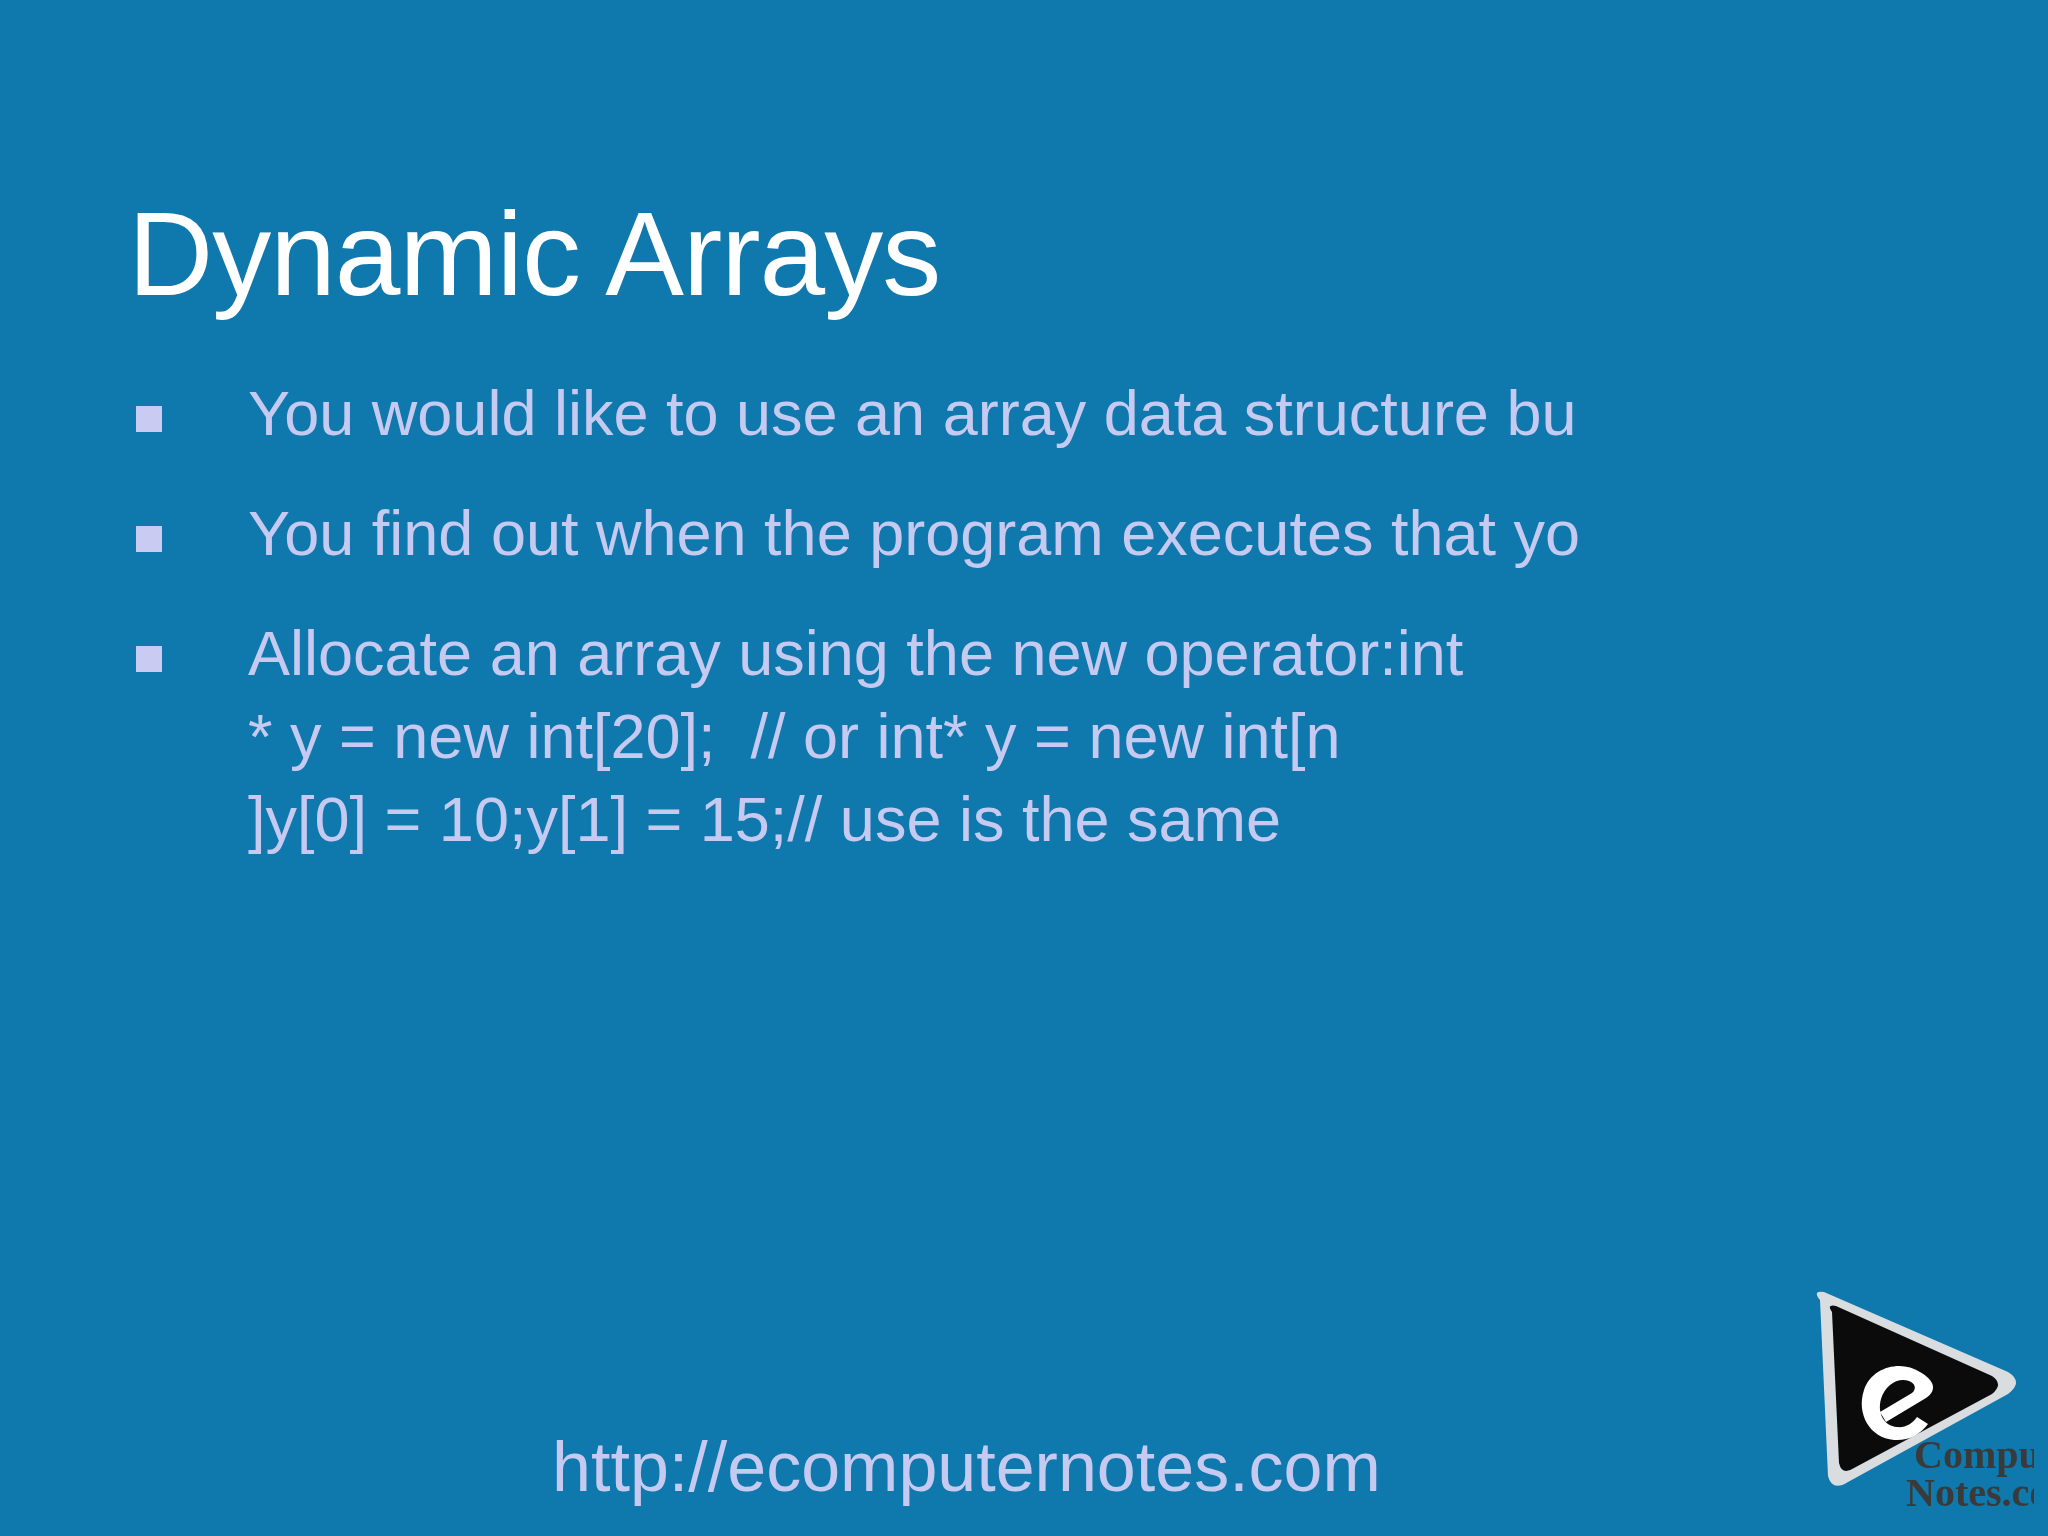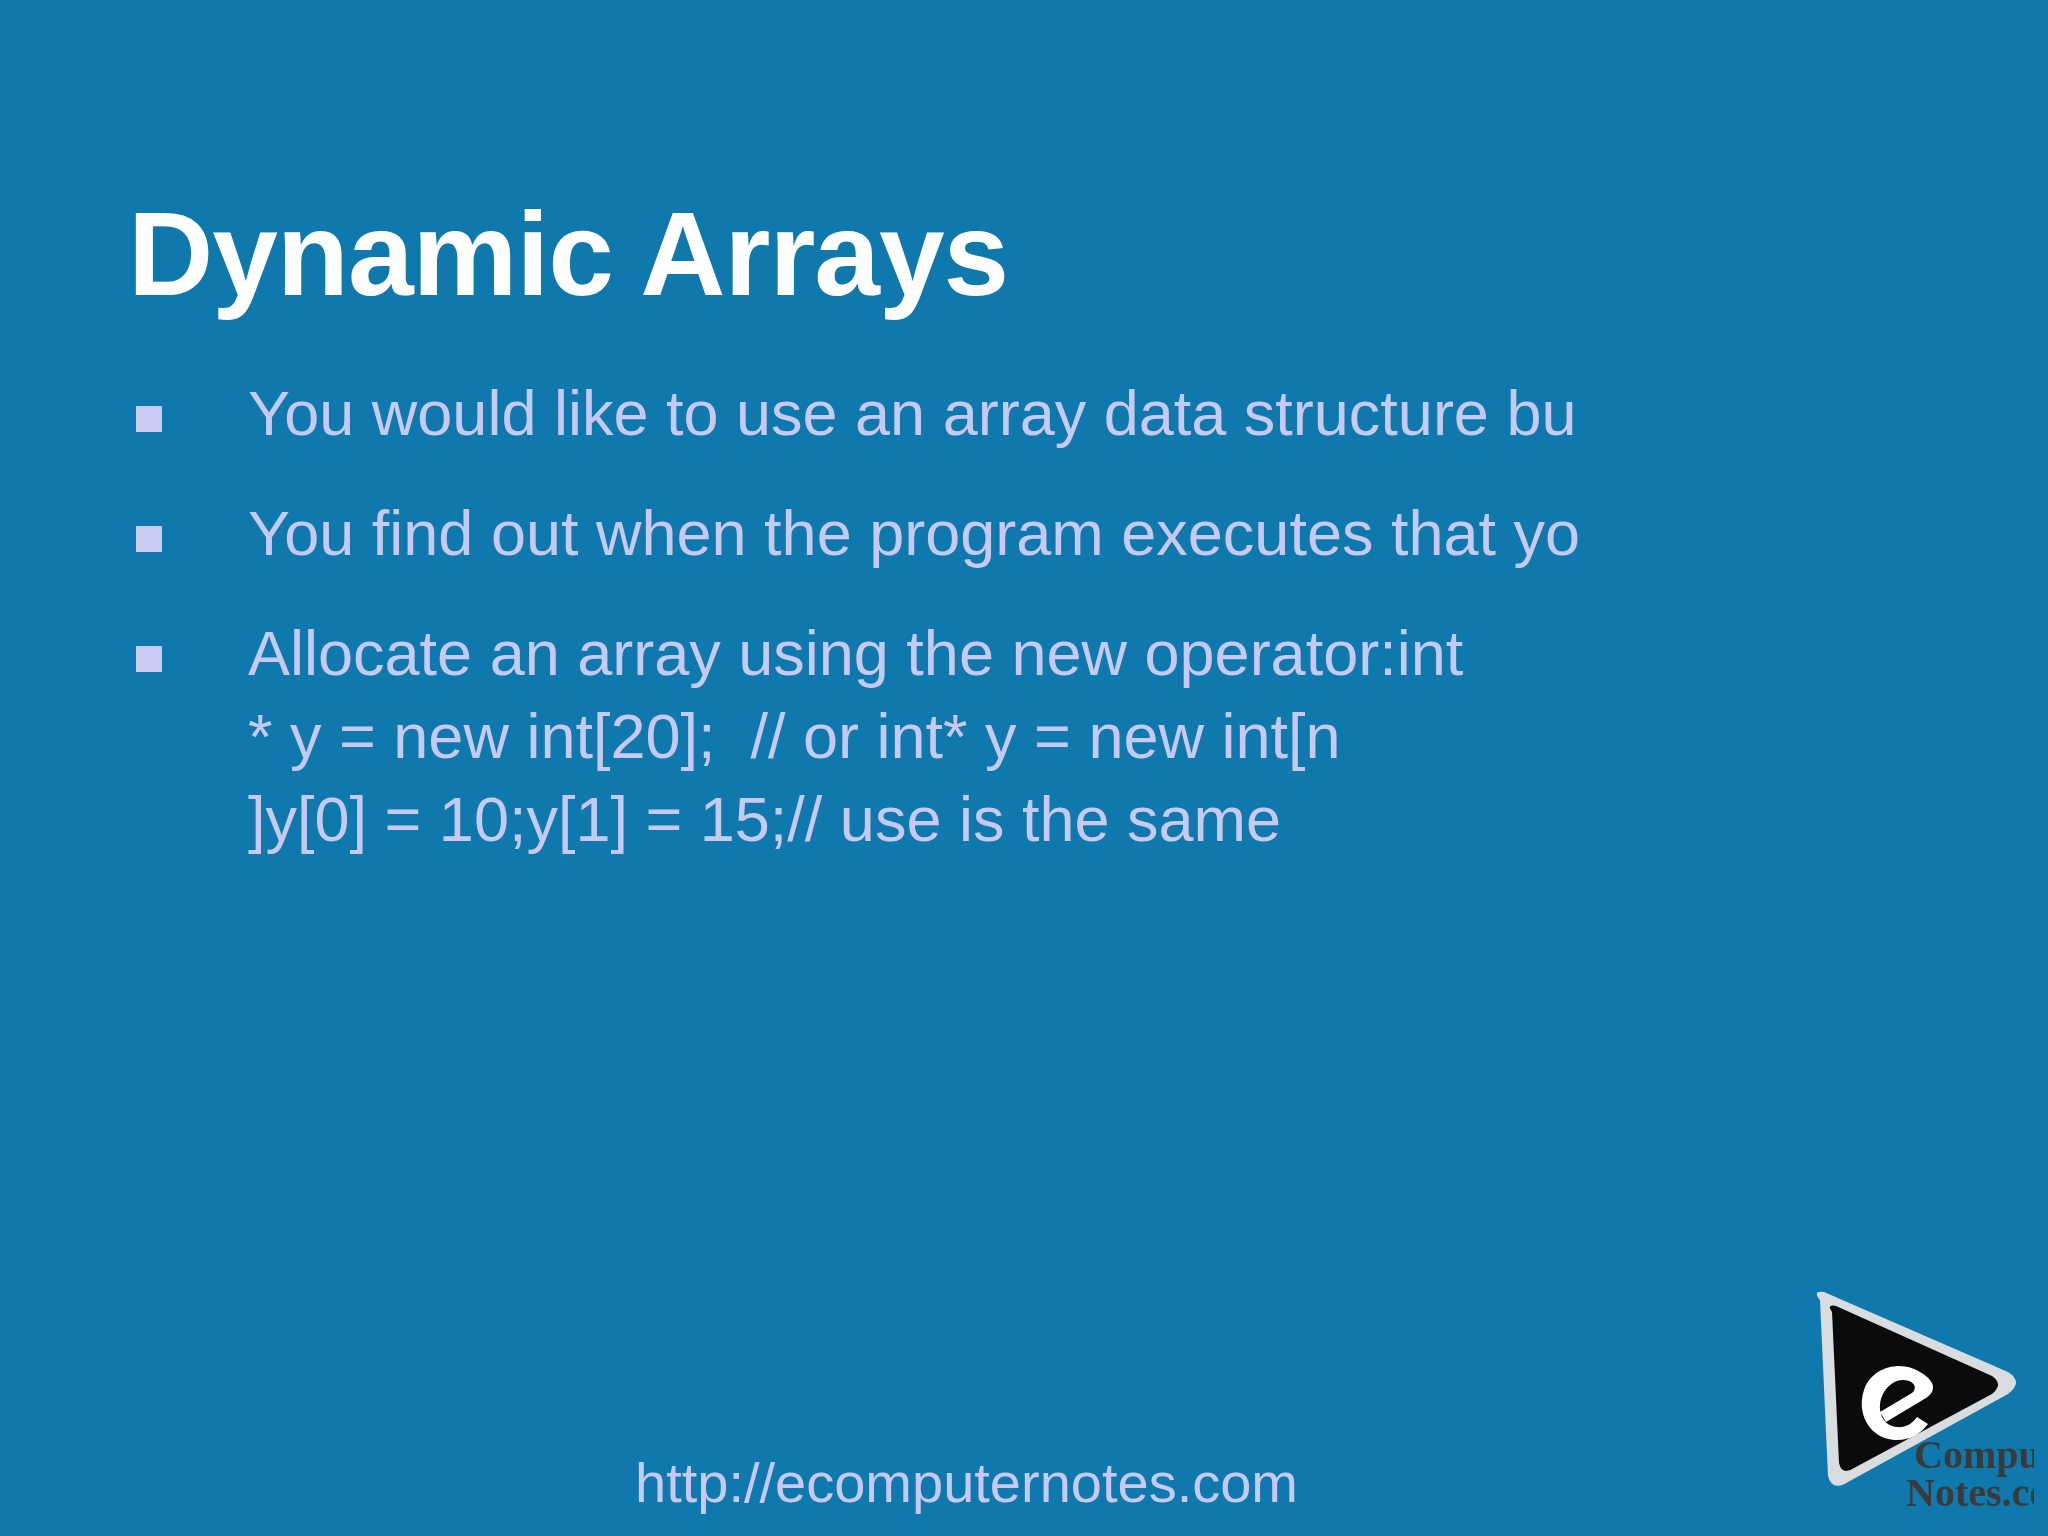--- a/index.html
+++ b/index.html
@@ -21,21 +21,21 @@
 
   
   .slide-title {
     position: absolute;
     left: 128px;
     top: 112px;
     width: 1800px;
     color: #ffffff;
     font-size: 118px;
     line-height: 1.08;
-    font-weight: 700;
+    font-weight: 400;
     letter-spacing: -1px;
     white-space: nowrap;
   }
 
   
   .body-list {
     position: absolute;
     left: 128px;
     top: 372px;
     width: 1960px;
@@ -71,24 +71,24 @@
   
   .bullet-row.multiline {
     min-height: 280px;
   }
 
   
   .footer-url {
     position: absolute;
     left: 0;
     right: 0;
-    bottom: 22px;
+    bottom: 30px;
     text-align: center;
     color: #c7caf0;
-    font-size: 56px;
+    font-size: 70px;
     line-height: 1.1;
     padding-right: 115px;
     white-space: nowrap;
   }
 
   
   .logo {
     position: absolute;
     right: 14px;
     bottom: 12px;

